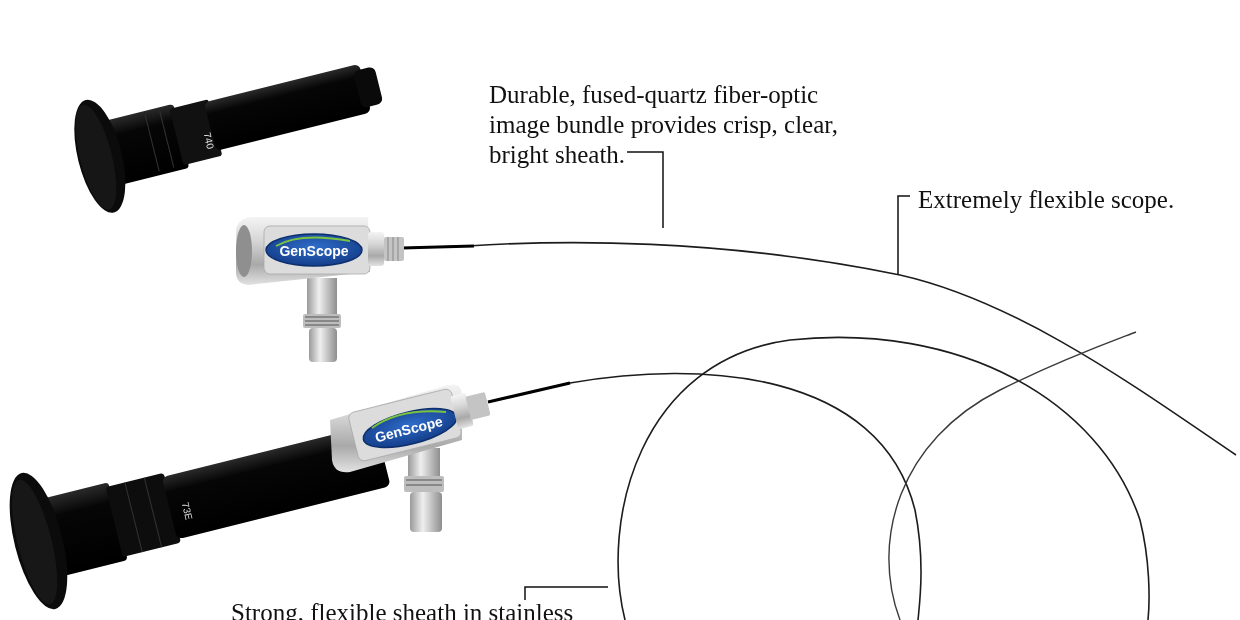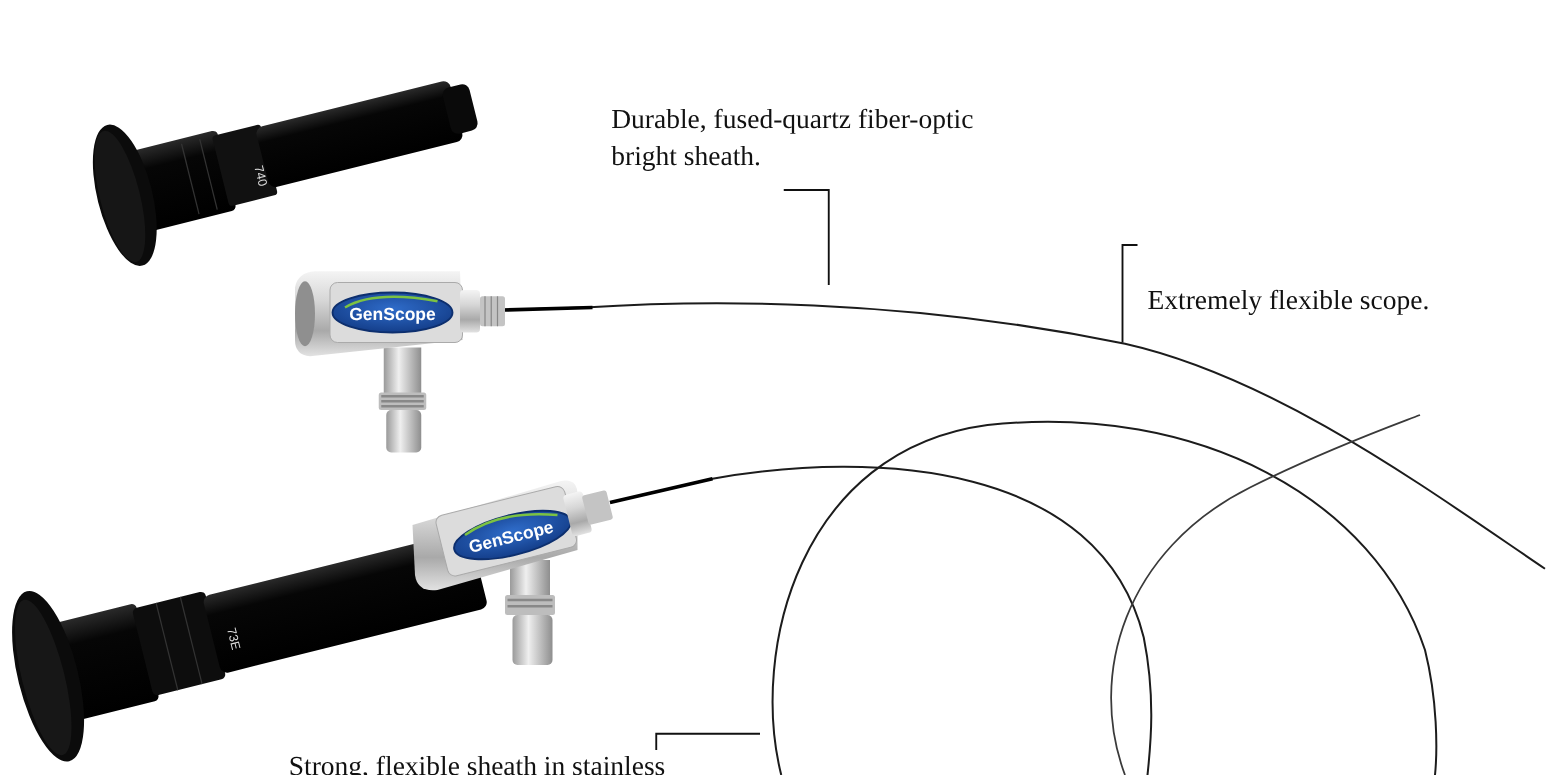--- a/index.html
+++ b/index.html
@@ -1,22 +1,22 @@
 <!DOCTYPE html>
 <html><head>
 <meta charset="utf-8">
 <style>
   html, body { margin: 0; padding: 0; background: #ffffff; }
   body { width: 1240px; height: 620px; position: relative; overflow: hidden;
          font-family: "Liberation Serif", "DejaVu Serif", serif; color: #111; }
   .stage { position: absolute; left: 0; top: 0; width: 1240px; height: 620px; }
   svg.art { position: absolute; left: 0; top: 0; }
-  .callout { position: absolute; font-size: 22px; line-height: 30px; color: #111; white-space: nowrap; }
+  .callout { position: absolute; font-size: 25px; line-height: 30px; color: #111; white-space: nowrap; }
   .callout-1 { left: 489px; top: 80px; }
-  .callout-2 { left: 918px; top: 185px; margin-top: 40px; }
+  .callout-2 { left: 918px; top: 185px; }
   .callout-3 { left: 231px; top: 598px; }
 </style>
 </head>
 <body>
 
 <div class="stage">
 
   <svg class="art" width="1240" height="620" viewBox="0 0 1240 620">
     <defs>
       <linearGradient id="steelV" x1="0" y1="0" x2="0" y2="1">
@@ -108,20 +108,21 @@
 
     <g stroke="#111" stroke-width="1.5" fill="none">
       <polyline points="627,152 663,152 663,228"></polyline>
       <polyline points="910,196 898,196 898,274"></polyline>
       <polyline points="525,600 525,587 608,587"></polyline>
     </g>
   </svg>
 
   <div class="callout callout-1">
     <div>Durable, fused-quartz fiber-optic</div>
+    <div>image bundle provides crisp, clear,</div>
     <div>bright sheath.</div>
   </div>
 
   <div class="callout callout-2">
     <div>Extremely flexible scope.</div>
   </div>
 
   <div class="callout callout-3">
     <div>Strong, flexible sheath in stainless</div>
   </div>

